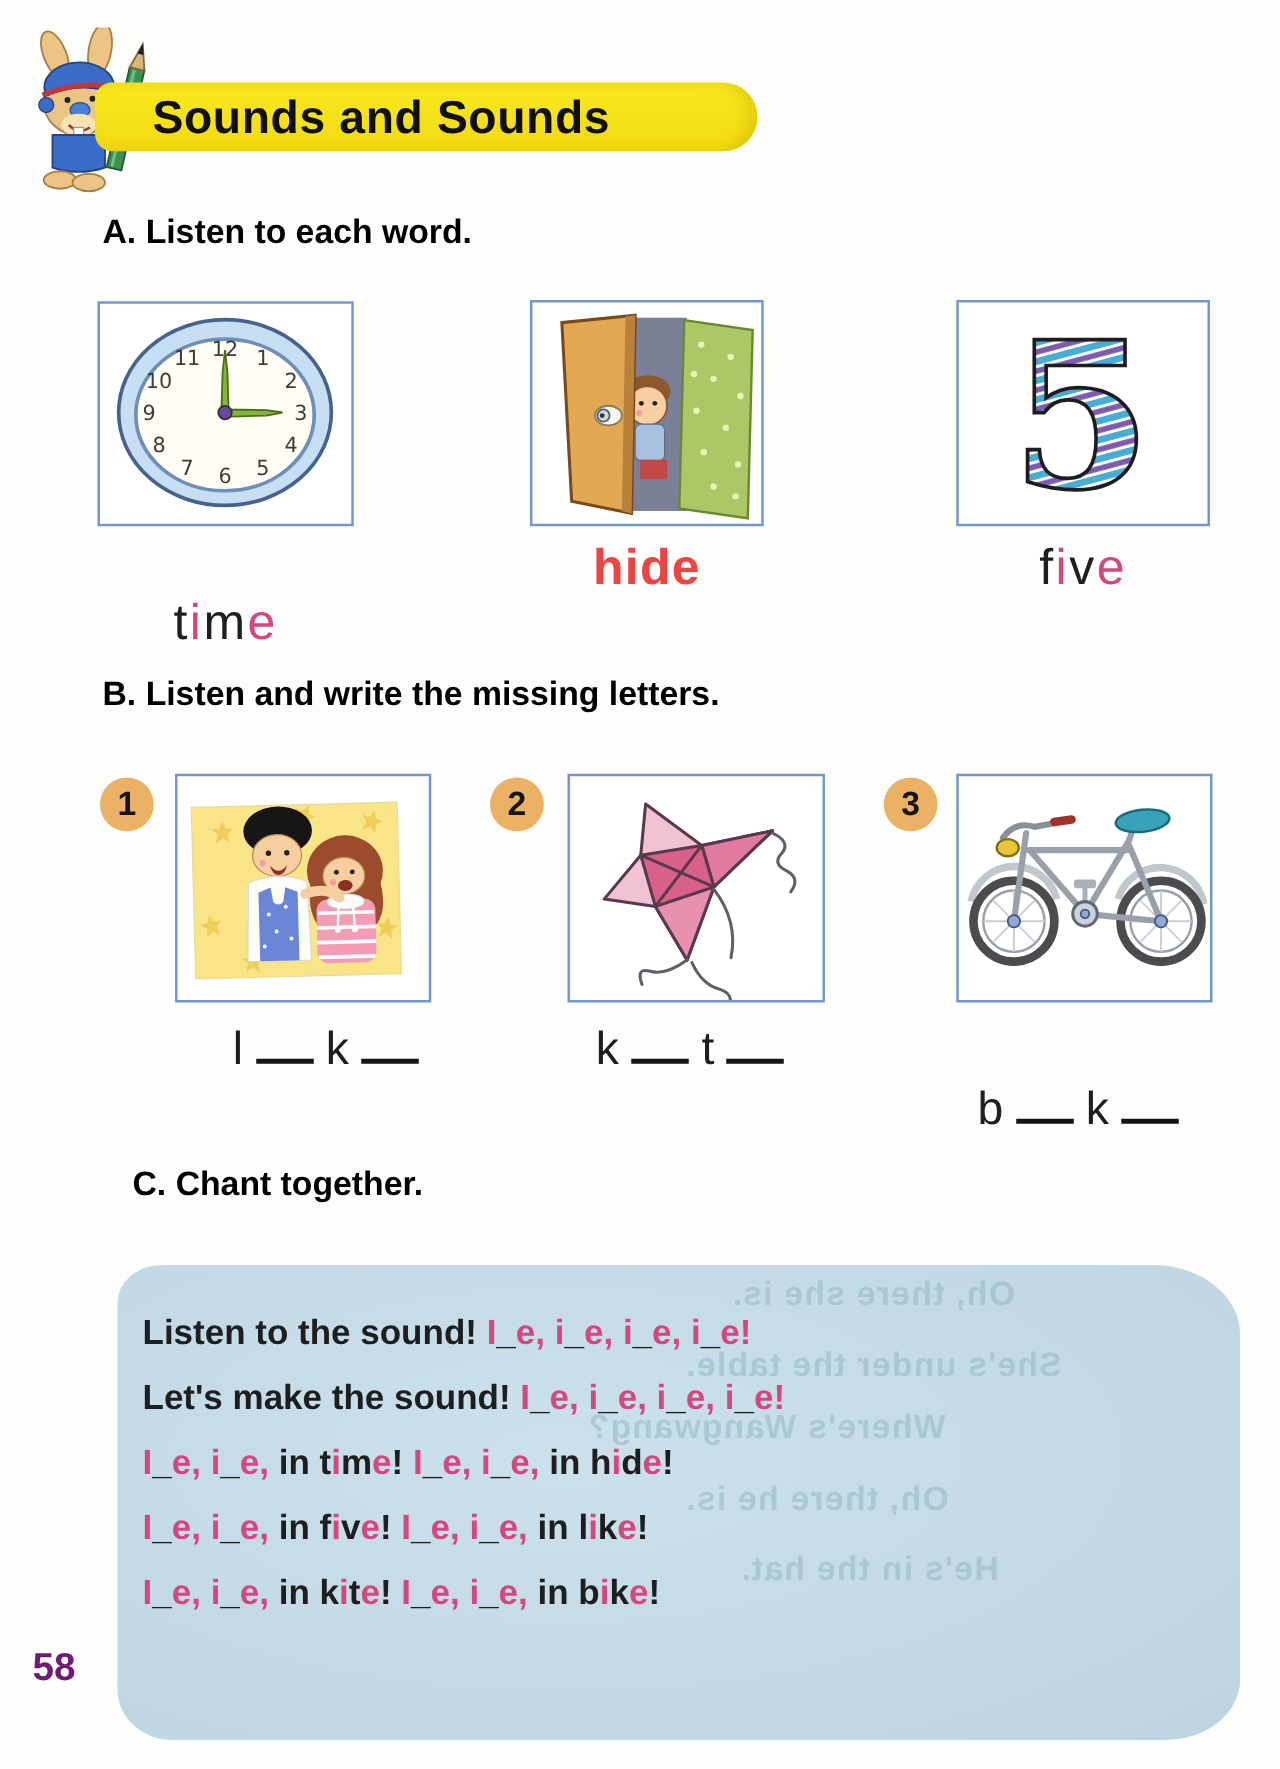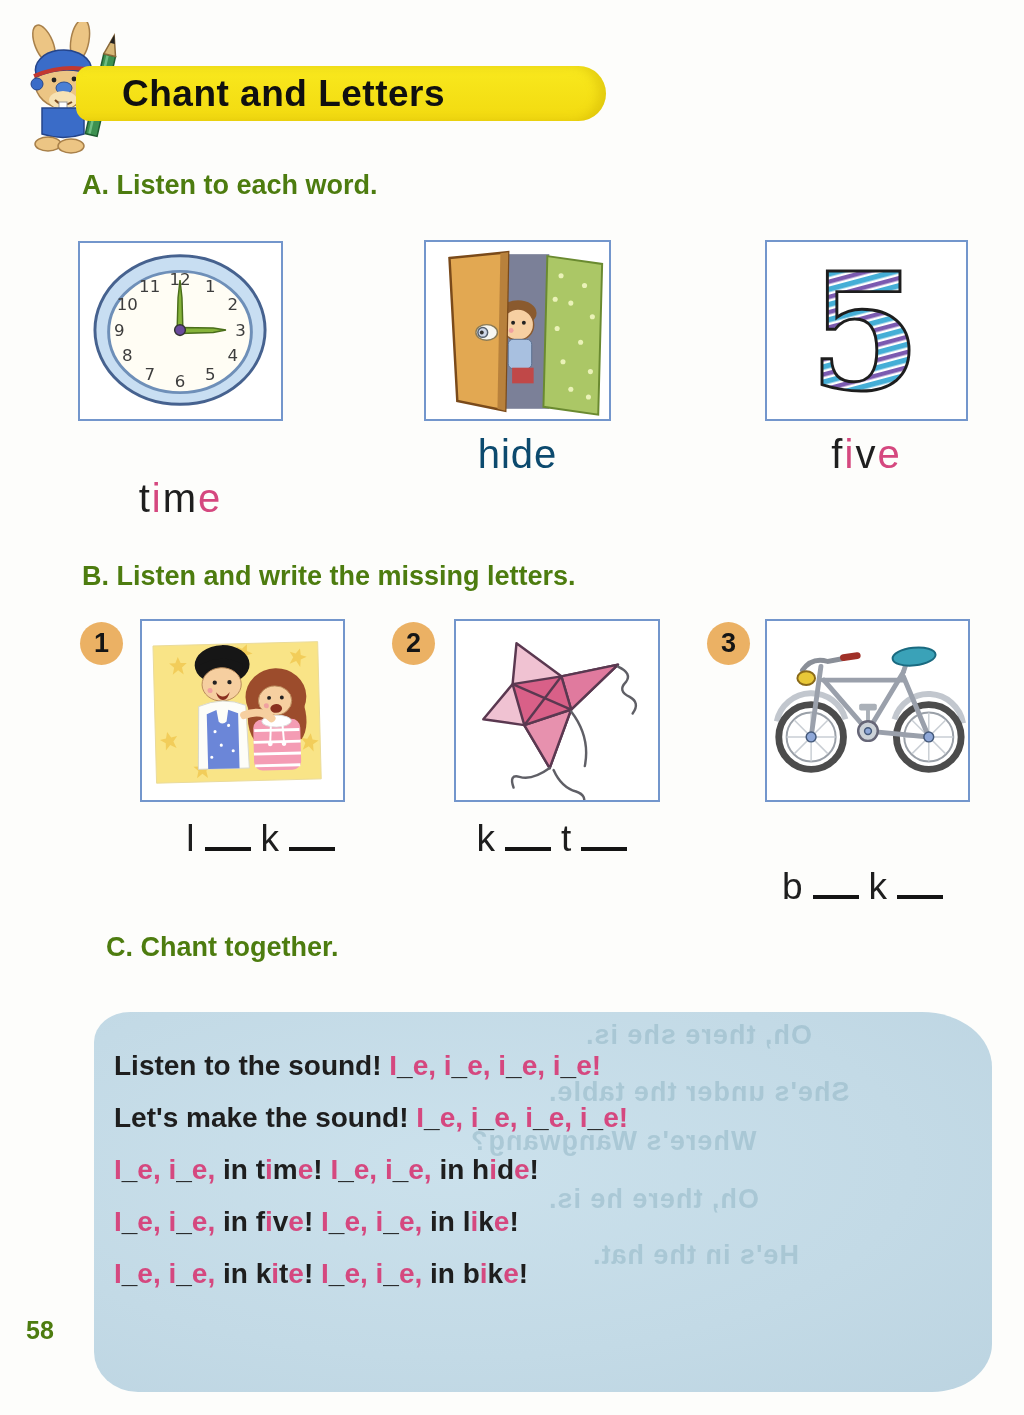--- a/index.html
+++ b/index.html
@@ -9,46 +9,46 @@
   
   .banner{position:absolute;left:76px;top:66px;width:530px;height:55px;
           background:linear-gradient(180deg,#f9e91e 0%,#f2da10 100%);
           border-radius:14px 28px 28px 14px;
           box-shadow:inset -8px 0 10px rgba(196,166,0,.35);}
   .banner-title{position:absolute;left:46px;top:0;line-height:55px;
           font-size:37px;font-weight:bold;color:#101010;letter-spacing:.5px;white-space:nowrap;}
   .mascot{position:absolute;left:8px;top:22px;}
 
   
-  .heading{position:absolute;font-size:27px;font-weight:bold;color:#4d7c0f;white-space:nowrap;}
+  .heading{position:absolute;font-size:27px;font-weight:bold;color:#000000;white-space:nowrap;}
 
   
   .imgbox{position:absolute;background:#ffffff;border:2px solid #7396cc;box-sizing:border-box;}
 
   
   .word{position:absolute;font-size:40px;letter-spacing:2px;text-align:center;white-space:pre;}
   .answer{position:absolute;font-size:37px;color:#1a1a1a;text-align:center;white-space:nowrap;line-height:55px;}
   .blank{display:inline-block;height:1em;border-bottom:4px solid #141414;margin:0 10px;vertical-align:baseline;}
   .c-k{color:#1e1e1e;}
   .c-p{color:#d5487f;}
-  .c-r{color:#0c4a6e;font-weight:normal;letter-spacing:1px;}
+  .c-r{color:#ef4444;font-weight:bold;letter-spacing:1px;}
 
   .badge{position:absolute;width:43px;height:43px;border-radius:50%;background:#ebb164;
          color:#151515;font-size:27px;font-weight:bold;display:flex;align-items:center;justify-content:center;}
 
   
   .chant-bg{position:absolute;left:94px;top:1012px;width:898px;height:380px;
             background:radial-gradient(ellipse at 40% 40%, #cbe1ec 0%, #c3dae6 60%, #bcd4e1 100%);
             border-radius:36px 70px 60px 44px / 30px 55px 48px 40px;}
   .chant-text{position:absolute;left:94px;top:1012px;width:898px;padding:38px 0 0 20px;box-sizing:border-box;}
   .chant-line{height:52px;font-size:28px;white-space:pre;font-weight:bold;}
   .bleed{position:absolute;transform:scaleX(-1);color:#93b7c6;opacity:.55;
          font-weight:bold;font-size:27px;white-space:nowrap;letter-spacing:1px;}
 
-  .pagenum{position:absolute;left:26px;top:1316px;font-size:25px;font-weight:bold;color:#4d7c0f;}
+  .pagenum{position:absolute;left:26px;top:1316px;font-size:31px;font-weight:bold;color:#701a75;}
 </style>
 </head>
 <body>
 
 <div class="page">
 
   <svg class="mascot" width="128" height="132" viewBox="0 0 128 132">
     <ellipse cx="36" cy="22" rx="9" ry="20" fill="#ecc584" stroke="#a8804a" stroke-width="1.5" transform="rotate(-22 36 22)"></ellipse>
     <ellipse cx="72" cy="18" rx="9" ry="21" fill="#ecc584" stroke="#a8804a" stroke-width="1.5" transform="rotate(10 72 18)"></ellipse>
     <ellipse cx="55" cy="60" rx="28" ry="26" fill="#ecc584" stroke="#a8804a" stroke-width="1.5"></ellipse>
@@ -68,21 +68,21 @@
     <ellipse cx="80" cy="90" rx="9" ry="7" fill="#ecc584" stroke="#a8804a" stroke-width="1.5"></ellipse>
     <g transform="rotate(13 92 75)">
       <rect x="86" y="32" width="12" height="82" fill="#3d9150" stroke="#1f5c30" stroke-width="1.5"></rect>
       <line x1="90" y1="33" x2="90" y2="113" stroke="#6fbe82" stroke-width="2.5"></line>
       <polygon points="86,32 98,32 92,12" fill="#d8b878" stroke="#8a6a3a" stroke-width="1.5"></polygon>
       <polygon points="89.5,20 94.5,20 92,11" fill="#222"></polygon>
     </g>
   </svg>
 
   <div class="banner">
-    <div class="banner-title">Chant and Letters</div>
+    <div class="banner-title">Sounds and Sounds</div>
   </div>
 
   <div class="heading" style="left:82px;top:170px;">A. Listen to each word.</div>
 
   <div class="imgbox" style="left:78px;top:241px;width:205px;height:180px;">
     <svg width="201" height="176" viewBox="0 0 205 180">
       <ellipse cx="102" cy="89" rx="87" ry="76" fill="#c8def2" stroke="#46628f" stroke-width="3"></ellipse>
       <ellipse cx="102" cy="91" rx="73" ry="62" fill="#fffdf4" stroke="#6e8fb8" stroke-width="3"></ellipse>
       <g font-family="'DejaVu Sans',sans-serif" font-size="17" fill="#3d3d3d" text-anchor="middle">
         <text x="102" y="43">12</text>
@@ -146,21 +146,21 @@
         </pattern>
       </defs>
       <text x="100" y="150" font-family="'DejaVu Serif',serif" font-size="165" font-weight="bold" text-anchor="middle" fill="url(#p5)" stroke="#1d1d1d" stroke-width="3">5</text>
     </svg>
   </div>
 
   <div class="word" style="left:78px;top:432px;width:205px;margin-top:44px;"><span class="c-k">t</span><span class="c-p">i</span><span class="c-k">m</span><span class="c-p">e</span></div>
   <div class="word" style="left:424px;top:432px;width:187px;"><span class="c-r">hide</span></div>
   <div class="word" style="left:765px;top:432px;width:203px;"><span class="c-k">f</span><span class="c-p">i</span><span class="c-k">v</span><span class="c-p">e</span></div>
 
-  <div class="heading" style="left:82px;top:540px;margin-top:21px;">B. Listen and write the missing letters.</div>
+  <div class="heading" style="left:82px;top:540px;">B. Listen and write the missing letters.</div>
 
   <div class="badge" style="left:80px;top:622px;">1</div>
   <div class="imgbox" style="left:140px;top:619px;width:205px;height:183px;">
     <svg width="201" height="179" viewBox="0 0 205 182">
       <g transform="rotate(-1.5 95 93)">
         <rect x="13" y="23" width="168" height="140" fill="#f9e487" stroke="#eadb9a"></rect>
         <g fill="#f2cd5a">
           <polygon points="0,-9 2.7,-2.8 9,-2.8 4,1.7 5.6,9 0,4.5 -5.6,9 -4,1.7 -9,-2.8 -2.7,-2.8" transform="translate(38,44)"></polygon>
           <polygon points="0,-9 2.7,-2.8 9,-2.8 4,1.7 5.6,9 0,4.5 -5.6,9 -4,1.7 -9,-2.8 -2.7,-2.8" transform="translate(160,38) rotate(18)"></polygon>
           <polygon points="0,-9 2.7,-2.8 9,-2.8 4,1.7 5.6,9 0,4.5 -5.6,9 -4,1.7 -9,-2.8 -2.7,-2.8" transform="translate(27,120) rotate(-12)"></polygon>

